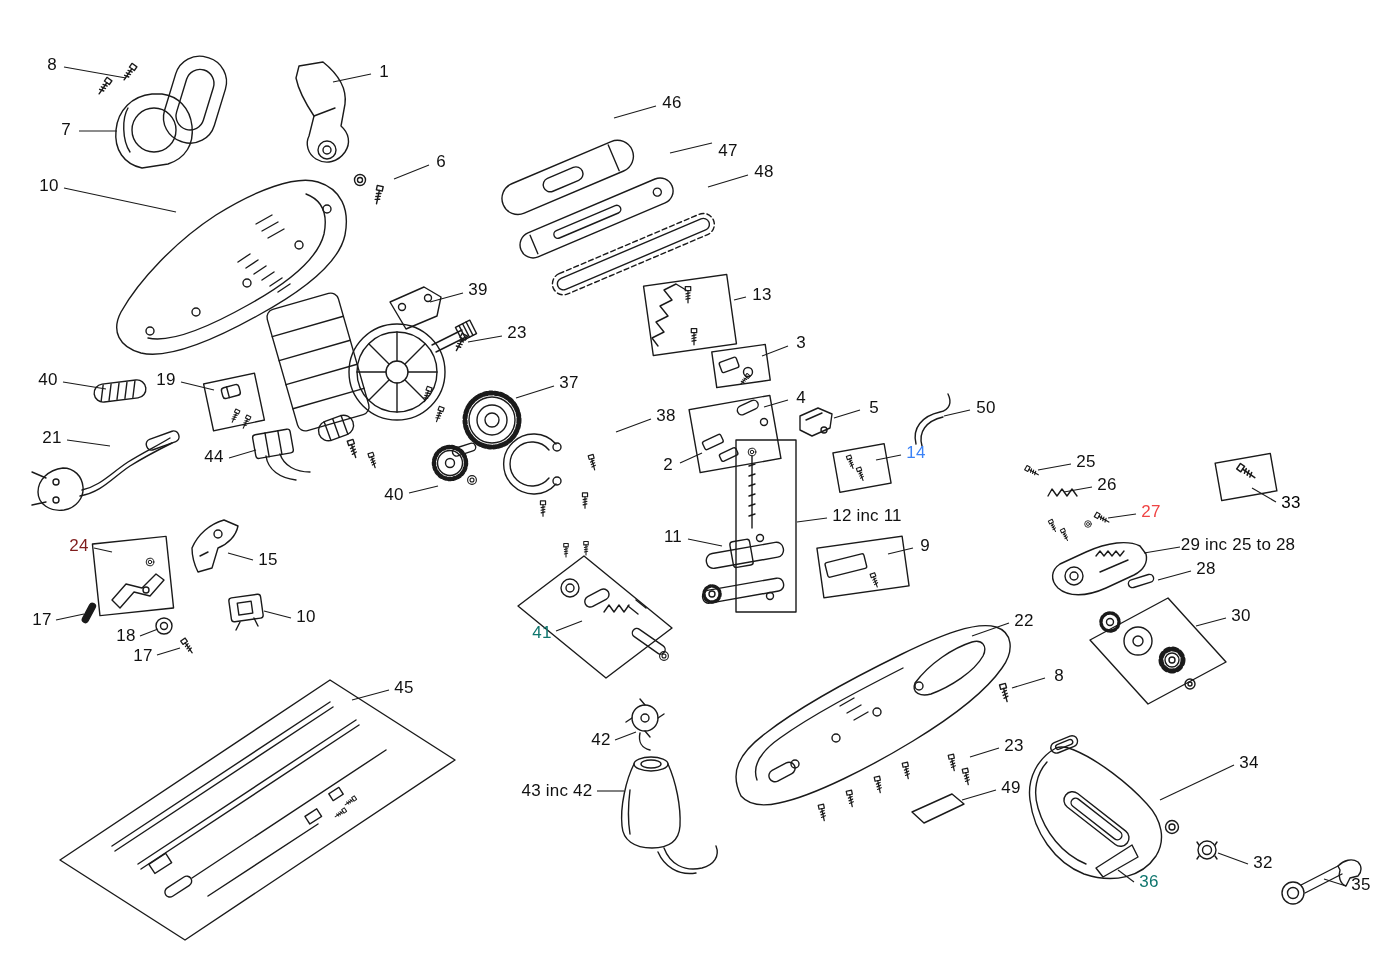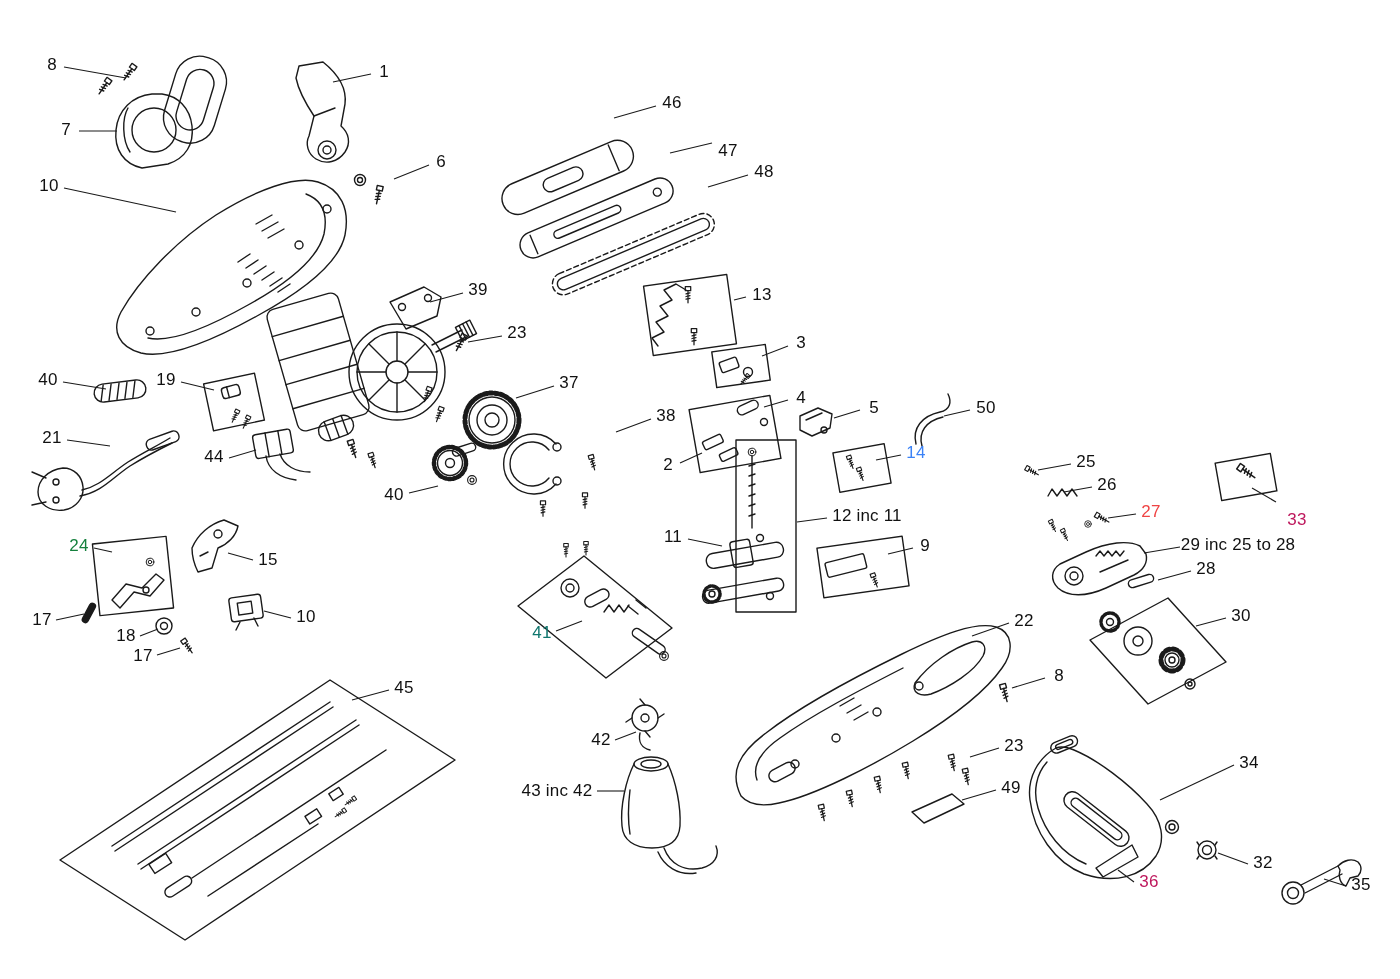--- a/index.html
+++ b/index.html
@@ -538,42 +538,42 @@
       <span class="part-label" style="left: 801px; top: 398px; color: rgb(17, 17, 17);">4</span>
       <span class="part-label" style="left: 874px; top: 408px; color: rgb(17, 17, 17);">5</span>
       <span class="part-label" style="left: 986px; top: 408px; color: rgb(17, 17, 17);">50</span>
       <span class="part-label" style="left: 666px; top: 416px; color: rgb(17, 17, 17);">38</span>
       <span class="part-label" style="left: 52px; top: 438px; color: rgb(17, 17, 17);">21</span>
       <span class="part-label" style="left: 668px; top: 465px; color: rgb(17, 17, 17);">2</span>
       <span class="part-label" style="left: 916px; top: 453px; color: #3b82f6;">14</span>
       <span class="part-label" style="left: 214px; top: 457px; color: rgb(17, 17, 17);">44</span>
       <span class="part-label" style="left: 1086px; top: 462px; color: rgb(17, 17, 17);">25</span>
       <span class="part-label" style="left: 1107px; top: 485px; color: rgb(17, 17, 17);">26</span>
-      <span class="part-label" style="left: 1291px; top: 520px; color: #be185d; margin-left: 6px;">33</span>
+      <span class="part-label" style="left: 1291px; top: 503px; color: #000000;">33</span>
       <span class="part-label" style="left: 394px; top: 495px; color: rgb(17, 17, 17);">40</span>
       <span class="part-label" style="left: 1151px; top: 512px; color: #ef4444;">27</span>
       <span class="part-label" style="left: 867px; top: 516px; color: rgb(17, 17, 17);">12 inc 11</span>
       <span class="part-label" style="left: 1238px; top: 545px; color: rgb(17, 17, 17);">29 inc 25 to 28</span>
       <span class="part-label" style="left: 673px; top: 537px; color: rgb(17, 17, 17);">11</span>
       <span class="part-label" style="left: 925px; top: 546px; color: rgb(17, 17, 17);">9</span>
-      <span class="part-label" style="left: 79px; top: 546px; color: #15803d;">24</span>
+      <span class="part-label" style="left: 79px; top: 546px; color: #7f1d1d;">24</span>
       <span class="part-label" style="left: 268px; top: 560px; color: rgb(17, 17, 17);">15</span>
       <span class="part-label" style="left: 1206px; top: 569px; color: rgb(17, 17, 17);">28</span>
       <span class="part-label" style="left: 1241px; top: 616px; color: rgb(17, 17, 17);">30</span>
       <span class="part-label" style="left: 42px; top: 620px; color: rgb(17, 17, 17);">17</span>
       <span class="part-label" style="left: 306px; top: 617px; color: rgb(17, 17, 17);">10</span>
       <span class="part-label" style="left: 1024px; top: 621px; color: rgb(17, 17, 17);">22</span>
       <span class="part-label" style="left: 126px; top: 636px; color: rgb(17, 17, 17);">18</span>
       <span class="part-label" style="left: 542px; top: 633px; color: #0f766e;">41</span>
       <span class="part-label" style="left: 143px; top: 656px; color: rgb(17, 17, 17);">17</span>
       <span class="part-label" style="left: 1059px; top: 676px; color: rgb(17, 17, 17);">8</span>
       <span class="part-label" style="left: 404px; top: 688px; color: rgb(17, 17, 17);">45</span>
       <span class="part-label" style="left: 1014px; top: 746px; color: rgb(17, 17, 17);">23</span>
       <span class="part-label" style="left: 601px; top: 740px; color: rgb(17, 17, 17);">42</span>
       <span class="part-label" style="left: 1249px; top: 763px; color: rgb(17, 17, 17);">34</span>
       <span class="part-label" style="left: 1011px; top: 788px; color: rgb(17, 17, 17);">49</span>
       <span class="part-label" style="left: 557px; top: 791px; color: rgb(17, 17, 17);">43 inc 42</span>
-      <span class="part-label" style="left: 1149px; top: 882px; color: #be185d; text-align: center;">36</span>
+      <span class="part-label" style="left: 1149px; top: 882px; color: #0f766e; text-align: center;">36</span>
       <span class="part-label" style="left: 1263px; top: 863px; color: rgb(17, 17, 17);">32</span>
       <span class="part-label" style="left: 1361px; top: 885px; color: rgb(17, 17, 17);">35</span>
     </div>
 
 </div>
 
 </body></html>

